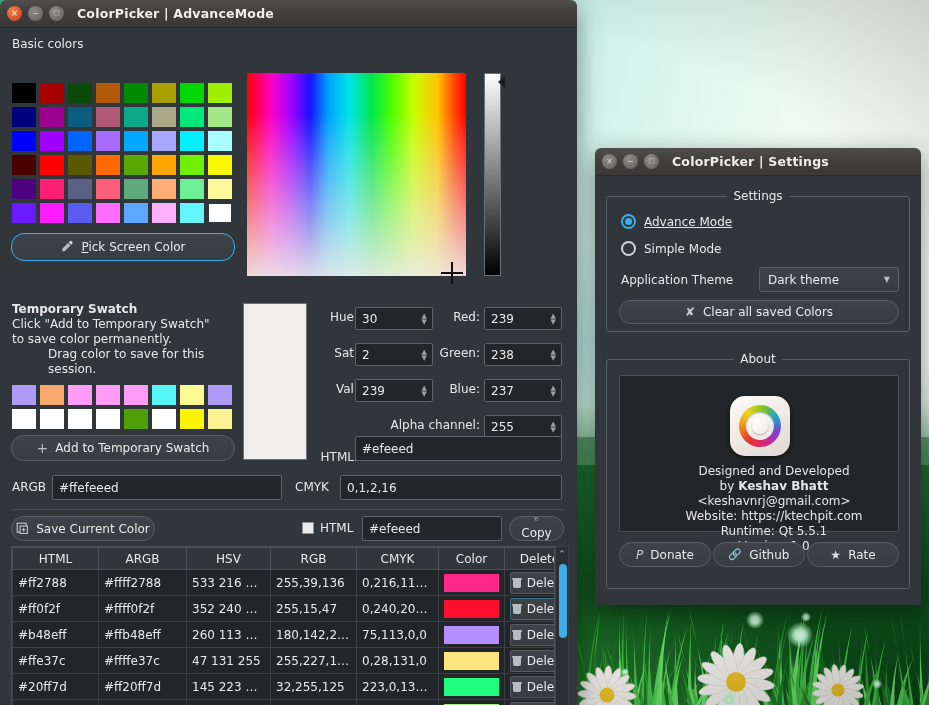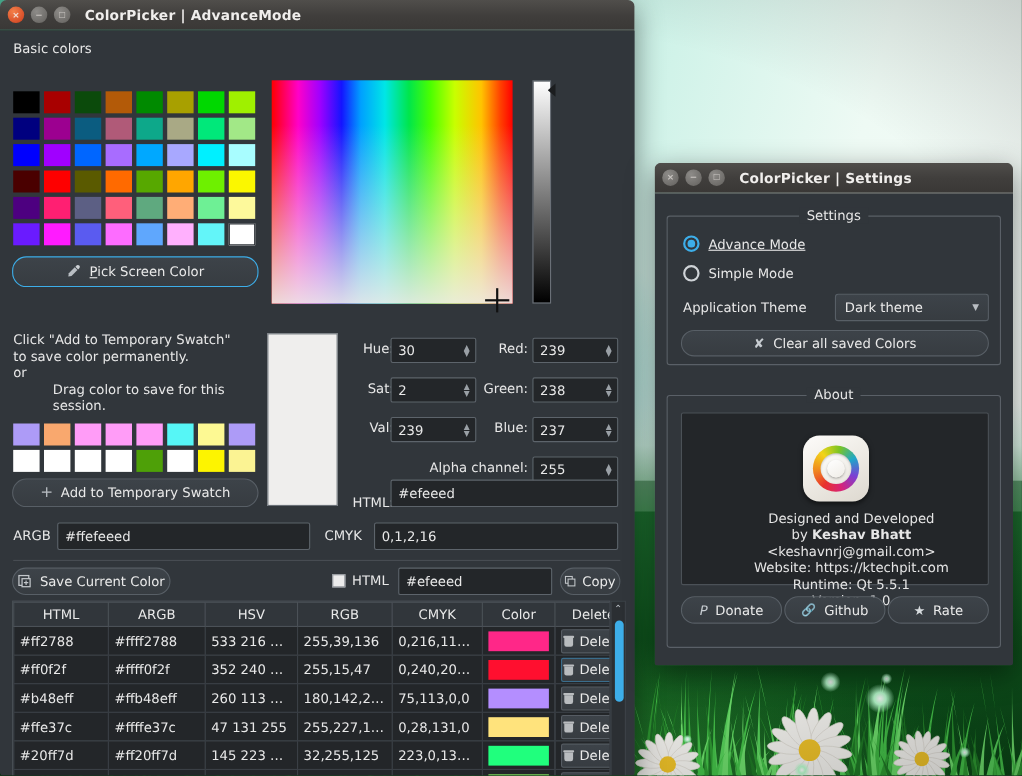--- a/index.html
+++ b/index.html
@@ -514,23 +514,23 @@
       <div style="position:absolute;left:194px;top:189px;width:22px;height:22px;pointer-events:none">
         <div style="position:absolute;left:0;top:10px;width:22px;height:2px;background:#111"></div>
         <div style="position:absolute;left:10px;top:0;width:2px;height:22px;background:#111"></div>
       </div>
     </div>
 
     <div style="position:absolute;left:484px;top:45px;width:17px;height:203px;background:linear-gradient(180deg,#ffffff 0%,#000000 100%);border:1px solid #6a7077;"></div>
     <div style="position:absolute;left:498px;top:48px;width:0;height:0;border-top:6px solid transparent;border-bottom:6px solid transparent;border-right:7px solid #1b1d1f;"></div>
 
     <div style="position:absolute;left:12px;top:274px;width:226px;">
+      <div class="lbl" style="font-weight:bold;line-height:15px;">Temporary Swatch</div>
       <div class="lbl" style="line-height:15px;">Click "Add to Temporary Swatch"</div>
       <div class="lbl" style="line-height:15px;">to save color permanently.</div>
-      <div class="lbl" style="line-height:15px;">or</div>
       <div class="lbl" style="line-height:15px;margin-left:36px;">Drag color to save for this session.</div>
     </div>
     <div id="tempgrid" class="swatch-grid" style="position:absolute;left:12px;top:357px;grid-template-columns:repeat(8,24px);grid-auto-rows:20px;">
         <div class="sw" style="background: rgb(173, 155, 247);"></div>
         <div class="sw" style="background: rgb(249, 168, 110);"></div>
         <div class="sw" style="background: rgb(255, 156, 247);"></div>
         <div class="sw" style="background: rgb(255, 156, 247);"></div>
         <div class="sw" style="background: rgb(255, 156, 247);"></div>
         <div class="sw" style="background: rgb(86, 246, 246);"></div>
         <div class="sw" style="background: rgb(253, 249, 147);"></div>
@@ -638,21 +638,21 @@
         <path d="M9.5 7v5M7 9.5h5" stroke="#c3c7cb" stroke-width="1.3"></path>
       </svg>
       <span>Save Current Color</span>
     </div>
 
     <div class="chk" style="position:absolute;left:302px;top:494px;"></div>
     <div class="lbl" style="position:absolute;left:320px;top:493px;">HTML</div>
     <div class="field" style="position:absolute;left:362px;top:488px;width:140px;height:25px;">
       <span>#efeeed</span>
     </div>
-    <div class="btn" style="position:absolute;left:509px;top:488px;width:55px;height:25px;gap:5px;">
+    <div class="btn" style="position:absolute;left:509px;top:488px;width:55px;height:25px;gap:5px;flex-direction:column;">
       <svg width="11" height="11" viewBox="0 0 16 16">
         <rect x="1.5" y="1.5" width="9" height="9" fill="none" stroke="#c3c7cb" stroke-width="1.4"></rect>
         <rect x="5" y="5" width="9" height="9" fill="#383d42" stroke="#c3c7cb" stroke-width="1.4"></rect>
       </svg>
       <span>Copy</span>
     </div>
 
     <div style="position:absolute;left:11px;top:518px;width:544px;height:177px;overflow:hidden;border:1px solid #4b5157;">
       <table class="ctable">
         <colgroup>

